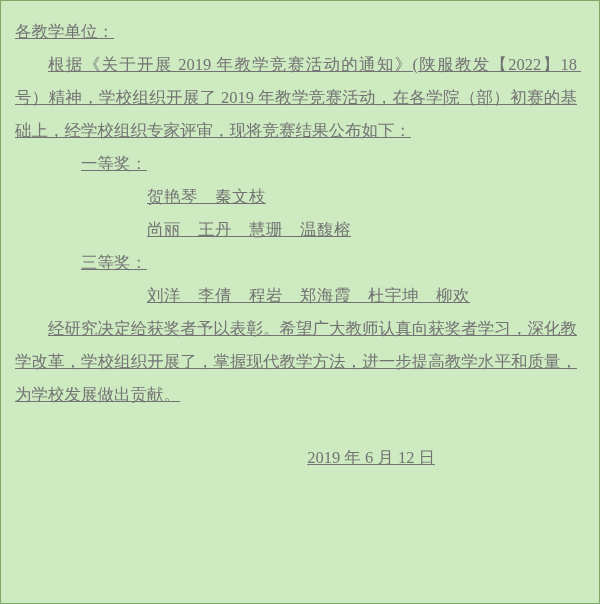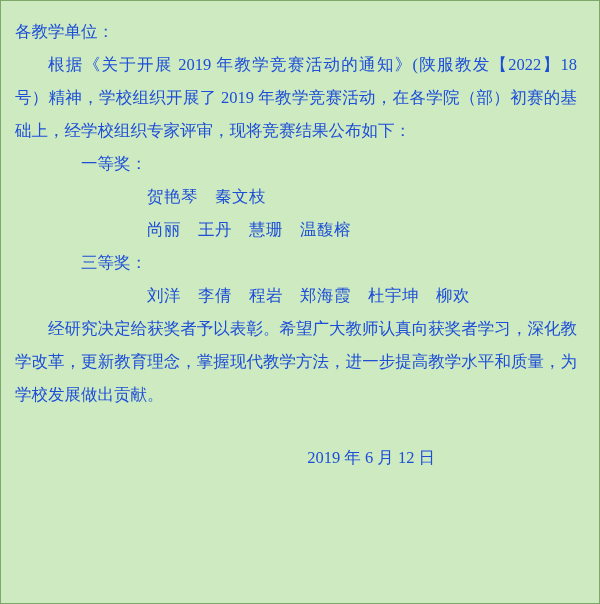--- a/index.html
+++ b/index.html
@@ -16,23 +16,24 @@
     position: relative;
     width: 600px;
     height: 604px;
     box-sizing: border-box;
     background: #cdeac0;
     border: 1px solid #7ea86a;
     overflow: hidden;
   }
   .doc-body {
     padding: 14px 22px 10px 14px;
-    color: #1d4ed8;
+    color: #737373;
     font-size: 16.5px;
     line-height: 2.0;
+    text-decoration: underline;
   }
   .para {
     margin: 0;
     text-align: justify;
     text-justify: inter-ideograph;
     white-space: pre-wrap;
   }
   .para-indent {
     text-indent: 2em;
   }
@@ -75,20 +76,20 @@
     <p class="para para-indent">根据《关于开展 2019 年教学竞赛活动的通知》(陕服教发【2022】18 号）精神，学校组织开展了 2019 年教学竞赛活动，在各学院（部）初赛的基础上，经学校组织专家评审，现将竞赛结果公布如下：</p>
 
     <p class="award-label">一等奖：</p>
     <p class="award-names">贺艳琴　秦文枝</p>
 
     <p class="award-names">尚丽　王丹　慧珊　温馥榕</p>
 
     <p class="award-label">三等奖：</p>
     <p class="award-names">刘洋　李倩　程岩　郑海霞　杜宇坤　柳欢</p>
 
-    <p class="para para-indent">经研究决定给获奖者予以表彰。希望广大教师认真向获奖者学习，深化教学改革，更新教育理念，掌握现代教学方法，进一步提高教学水平和质量，为学校发展做出贡献。</p>
+    <p class="para para-indent">经研究决定给获奖者予以表彰。希望广大教师认真向获奖者学习，深化教学改革，学校组织开展了，掌握现代教学方法，进一步提高教学水平和质量，为学校发展做出贡献。</p>
 
     <div class="sig-block">
       <p class="date-line">2019 年 6 月 12 日</p>
     </div>
 
   </div>
 </div>
 
 </body></html>

